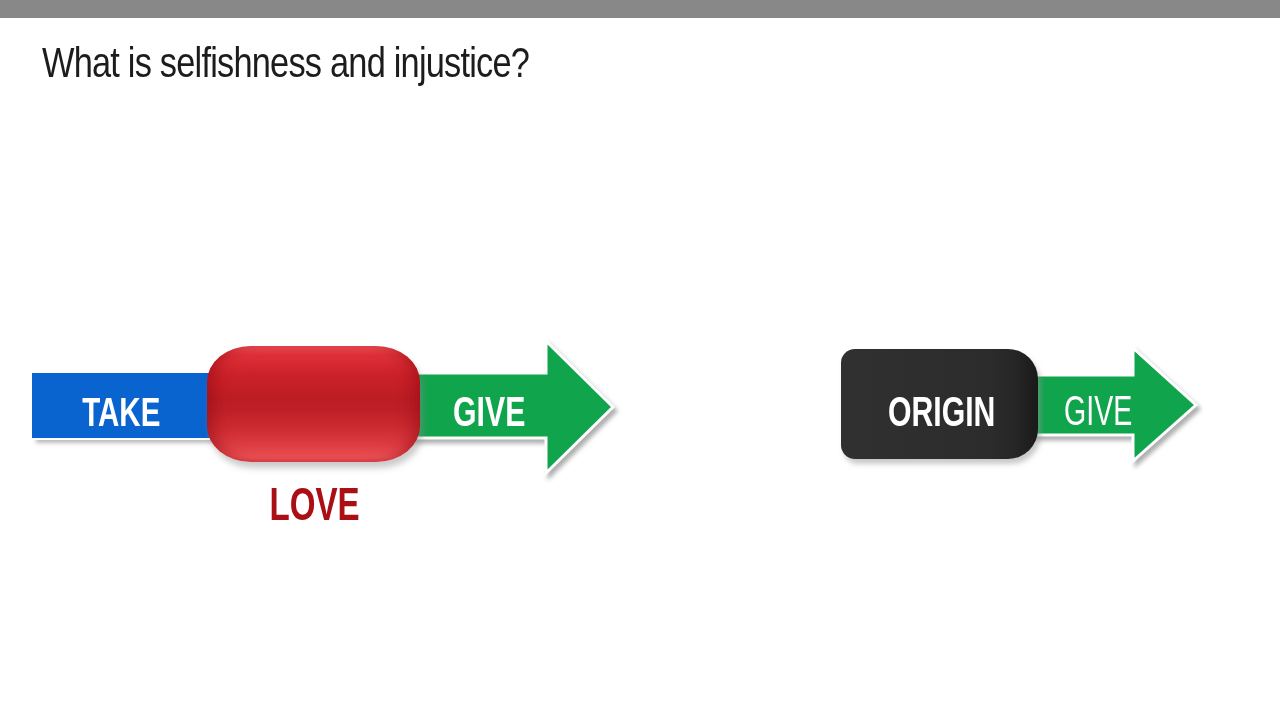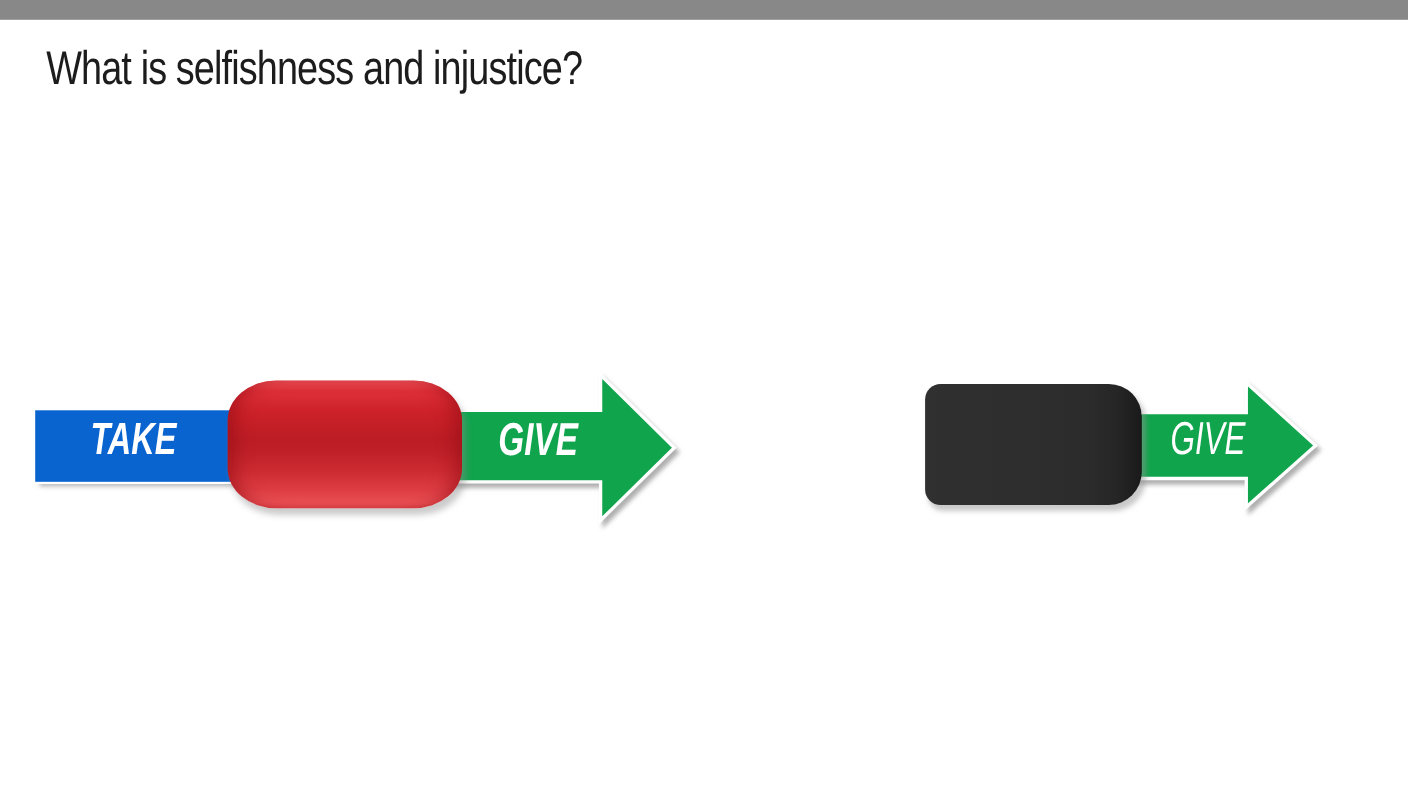--- a/index.html
+++ b/index.html
@@ -44,22 +44,22 @@
     position:absolute;left:841px;top:331px;width:197px;height:110px;
     border-radius:14px 30px 30px 14px;
     background:linear-gradient(90deg,
       #303030 0%, #2c2c2c 75%, #262626 88%, #1d1d1d 97%, #191919 100%);
     box-shadow:3px 5px 5px rgba(150,150,150,.5);
     z-index:2;
   }
   
   .lbl{
     position:absolute;width:220px;height:60px;
-    display:flex;align-items:flex-start;justify-content:center;
-    z-index:3;pointer-events:none;font-style:italic;
+    display:flex;align-items:flex-end;justify-content:center;
+    z-index:3;pointer-events:none;
   }
   .lbl span{
     display:block;white-space:nowrap;
     font-weight:700;color:#ffffff;
     transform:scaleX(0.72);
   }
   .lbl-take   {left:11px;  top:358px;} .lbl-take span   {font-size:41px;}
   .lbl-channel{left:203px; top:358px;} .lbl-channel span{font-size:44px;}
   .lbl-give-l {left:379px; top:358px;} .lbl-give-l span {font-size:42px;}
   .lbl-love   {left:205px; top:453px;}
@@ -82,24 +82,30 @@
   </svg>
 
   <div class="channel-cyl"></div>
 
   <div class="lbl lbl-take">
     <span>TAKE</span>
   </div>
   <div class="lbl lbl-give-l">
     <span>GIVE</span>
   </div>
+  <div class="lbl lbl-love">
+    <span>LOVE</span>
+  </div>
 
   <svg class="arrow-svg arrow-right" width="172" height="124" viewBox="0 0 172 124">
     <polygon points="2,32 105,32 105,5 168,62 105,118 105,92 2,92" fill="#10a44d" stroke="#ffffff" stroke-width="3" stroke-linejoin="miter"></polygon>
   </svg>
 
   <div class="origin-box"></div>
 
+  <div class="lbl lbl-origin">
+    <span>ORIGIN</span>
+  </div>
   <div class="lbl lbl-give-r">
     <span>GIVE</span>
   </div>
 
 </div>
 
 </body></html>

